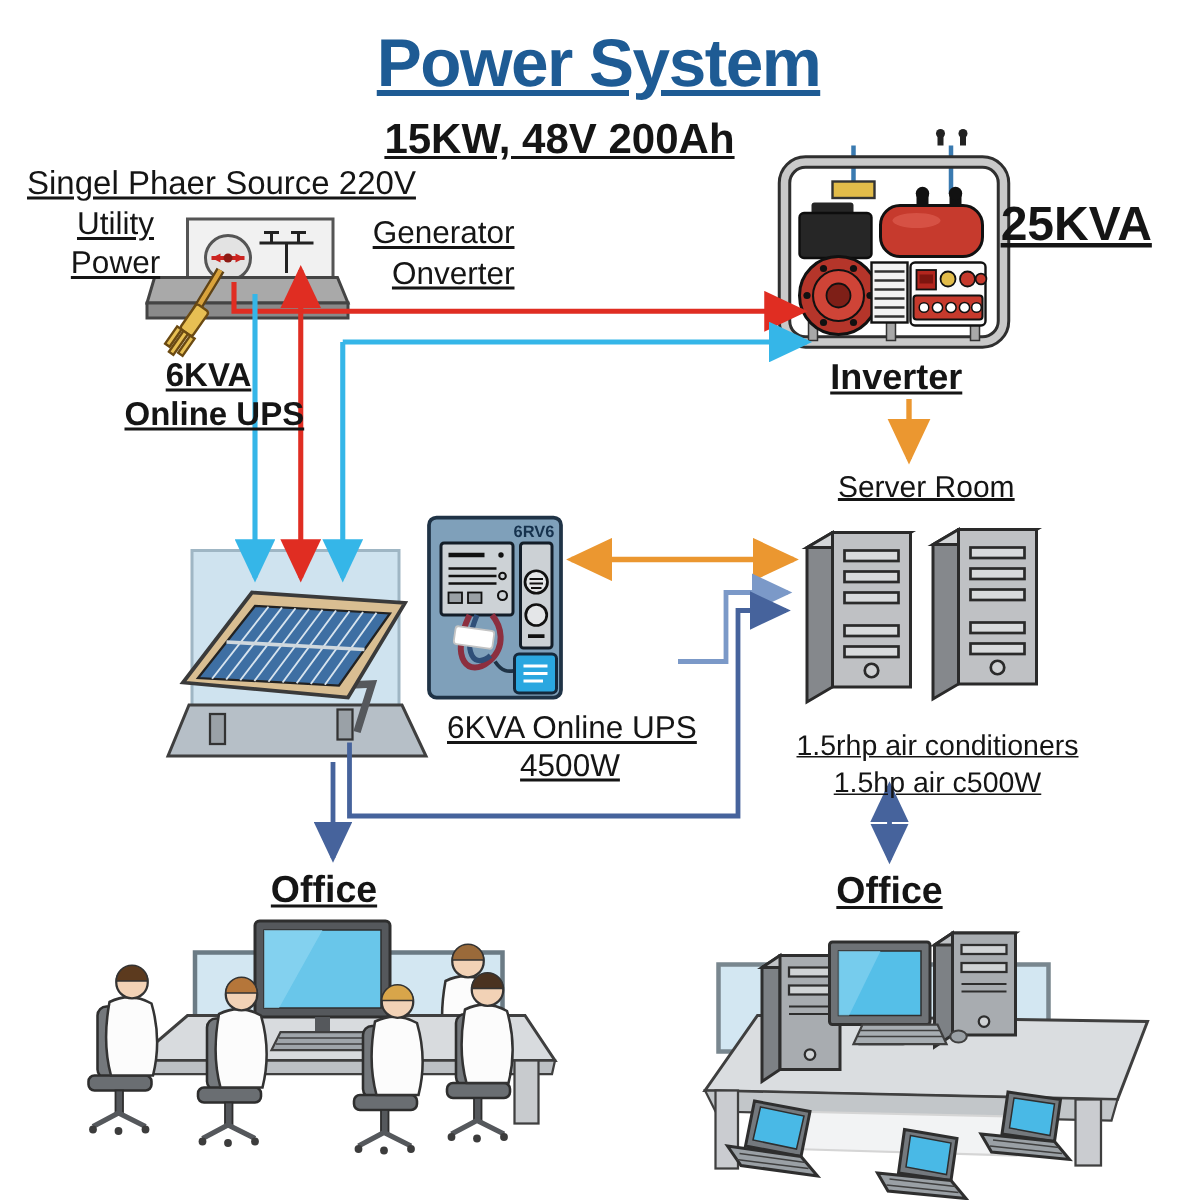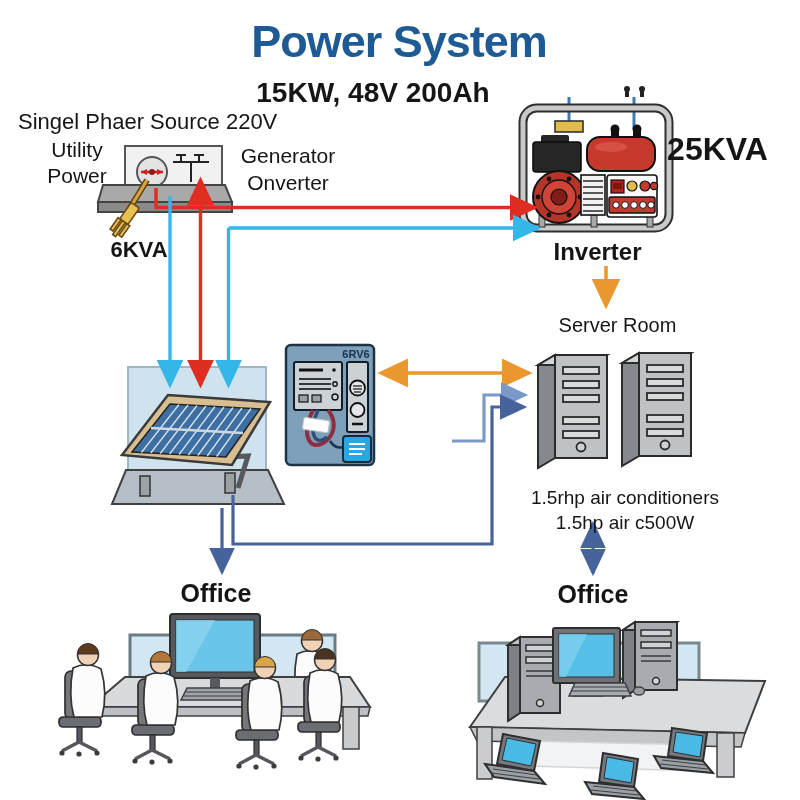--- a/index.html
+++ b/index.html
@@ -1,26 +1,26 @@
 <!DOCTYPE html>
 <html><head>
 <meta charset="utf-8">
 <style>
   html,body{margin:0;padding:0;background:#ffffff;}
   body{width:800px;height:800px;font-family:"Liberation Sans",sans-serif;overflow:hidden;}
   .canvas{position:relative;width:800px;height:800px;background:#ffffff;}
   svg{display:block;}
   .illus{position:absolute;z-index:2;}
   .connectors{position:absolute;left:0;top:0;z-index:5;pointer-events:none;}
-  .lbl{position:absolute;z-index:6;color:#151515;text-align:center;white-space:nowrap;}
+  .lbl{position:absolute;z-index:6;color:#151515;text-align:center;white-space:nowrap;text-decoration:underline;}
   .lbl-title{left:199px;top:16px;width:400px;font-size:45px;font-weight:700;color:#1e5b94;letter-spacing:-1px;}
   .lbl-subtitle{left:223px;top:77px;width:300px;font-size:28px;font-weight:700;text-align:center;}
   .lbl-source{left:18px;top:109px;width:248px;font-size:22px;}
   .lbl-utility{left:33px;top:137px;width:88px;font-size:21px;line-height:26px;}
-  .lbl-genconv{left:233px;top:142px;width:110px;font-size:21px;line-height:27px;text-align:center;}
+  .lbl-genconv{left:233px;top:142px;width:110px;font-size:21px;line-height:27px;text-align:right;}
   .lbl-25kva{left:660px;top:131px;width:115px;font-size:32px;font-weight:700;}
   .lbl-inverter{left:540px;top:238px;width:115px;font-size:24px;font-weight:700;}
   .lbl-serverroom{left:555px;top:314px;width:125px;font-size:20px;}
   .lbl-6kva-left{left:83px;top:237px;width:112px;font-size:22px;font-weight:700;line-height:26px;}
   .lbl-ups-caption{left:298px;top:473px;width:164px;font-size:21px;line-height:25px;}
   .lbl-ac{left:518px;top:465px;width:214px;font-size:19px;line-height:25px;margin-top:20px;}
   .lbl-office-left{left:166px;top:579px;width:100px;font-size:25px;font-weight:700;}
   .lbl-office-right{left:543px;top:580px;width:100px;font-size:25px;font-weight:700;}
 </style>
 </head>
@@ -360,20 +360,25 @@
   </div>
   <div class="lbl lbl-genconv">
     <div>Generator</div>
     <div>Onverter</div>
   </div>
   <div class="lbl lbl-25kva">25KVA</div>
   <div class="lbl lbl-serverroom">Server Room</div>
   <div class="lbl lbl-inverter">Inverter</div>
   <div class="lbl lbl-6kva-left">
     <div>6KVA</div>
+    <div>Online UPS</div>
+  </div>
+  <div class="lbl lbl-ups-caption">
+    <div>6KVA Online UPS</div>
+    <div>4500W</div>
   </div>
   <div class="lbl lbl-ac">
     <div>1.5rhp air conditioners</div>
     <div>1.5hp air c500W</div>
   </div>
   <div class="lbl lbl-office-left">Office</div>
   <div class="lbl lbl-office-right">Office</div>
 
 </div>
 

